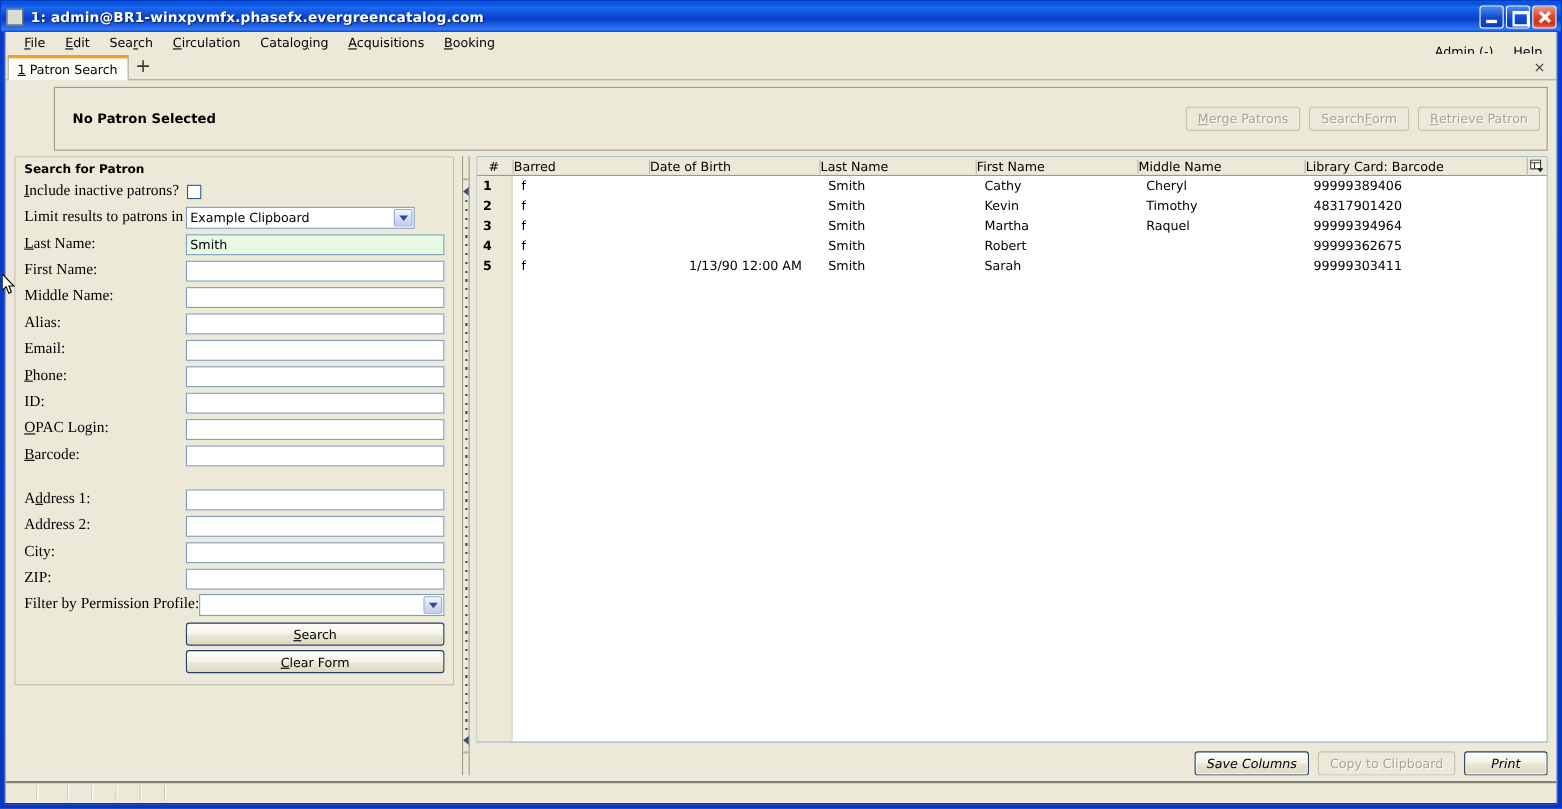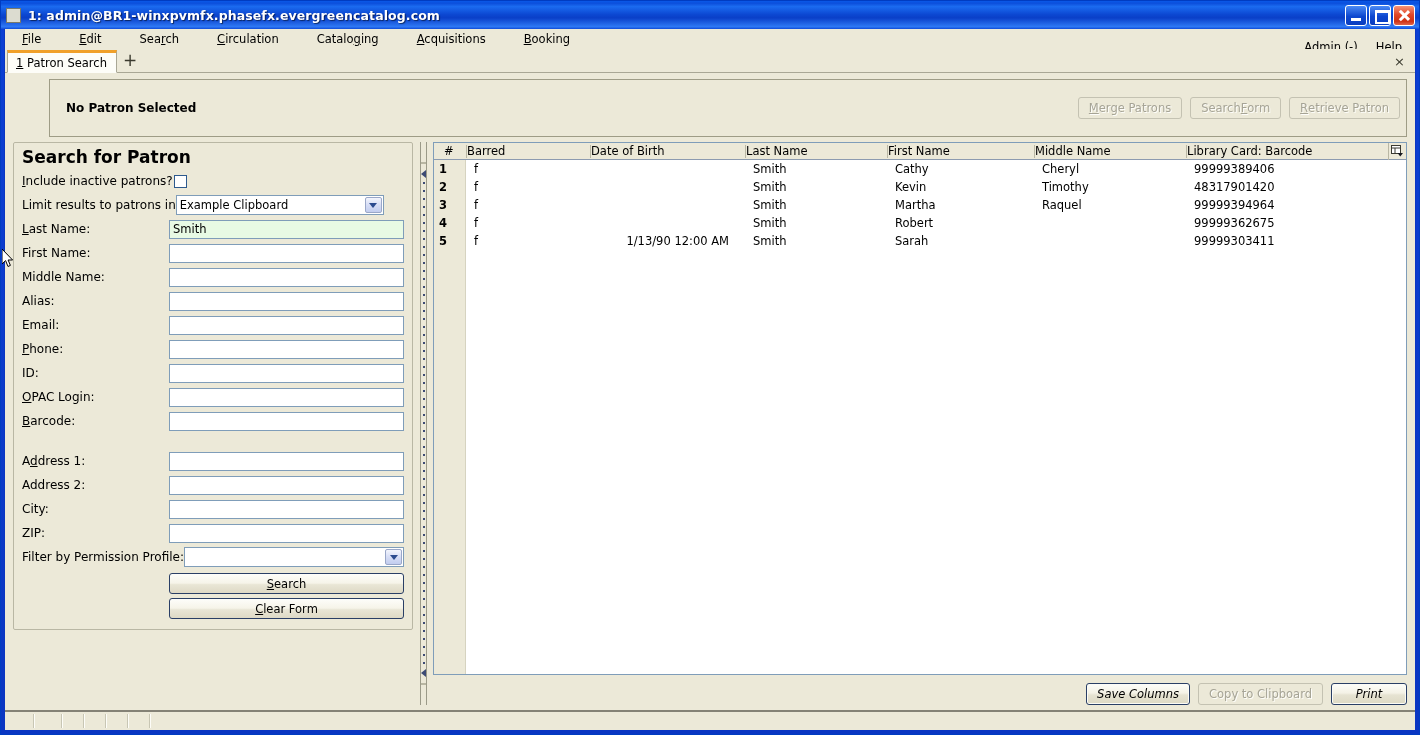--- a/index.html
+++ b/index.html
@@ -93,21 +93,20 @@
 
   
   #menubar {
     height: 20px;
     flex: 0 0 20px;
     background: #ece9d8;
     display: flex;
     align-items: center;
     padding-left: 8px;
     position: relative;
-    gap: 20px;
   }
   .menu-item {
     padding: 2px 9px;
     font-size: 11.5px;
     color: #000;
     cursor: default;
     white-space: nowrap;
   }
   #menu-right {
     position: absolute;
@@ -230,39 +229,40 @@
     overflow: hidden;
   }
   #search-group {
     border: 1px solid #b9b7a4;
     border-radius: 2px;
     padding: 4px 8px 10px 8px;
     position: relative;
     background: #ece9d8;
   }
   #search-group-title {
-    font-size: 17px;
+    font-size: 11px;
     font-weight: bold;
     color: #000;
     margin-bottom: 2px;
     background: #ece9d8;
     display: inline-block;
     padding-right: 4px;
   }
   .frow {
     display: flex;
     align-items: center;
     height: 24px;
   }
   .frow.gap { height: 16px; }
   .flabel {
     flex: 0 0 147px;
-    font-size: 12px;
+    font-size: 14px;
     color: #000;
     white-space: nowrap;
+    font-family: Liberation Serif, serif;
   }
   .finput {
     flex: 1 1 auto;
     height: 19px;
     border: 1px solid #7f9db9;
     background: #ffffff;
     font-size: 11.5px;
     font-family: inherit;
     padding: 0 3px;
     color: #000;

